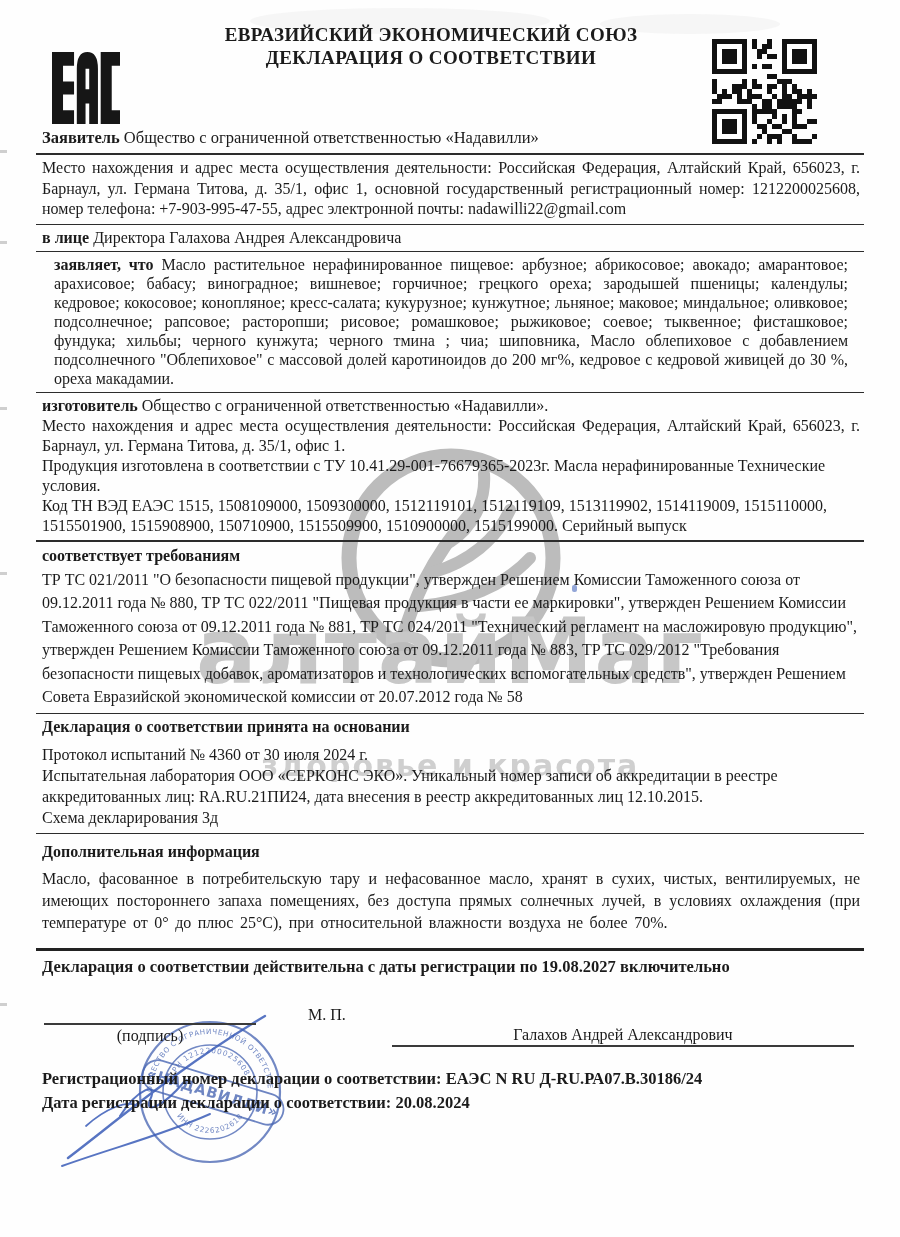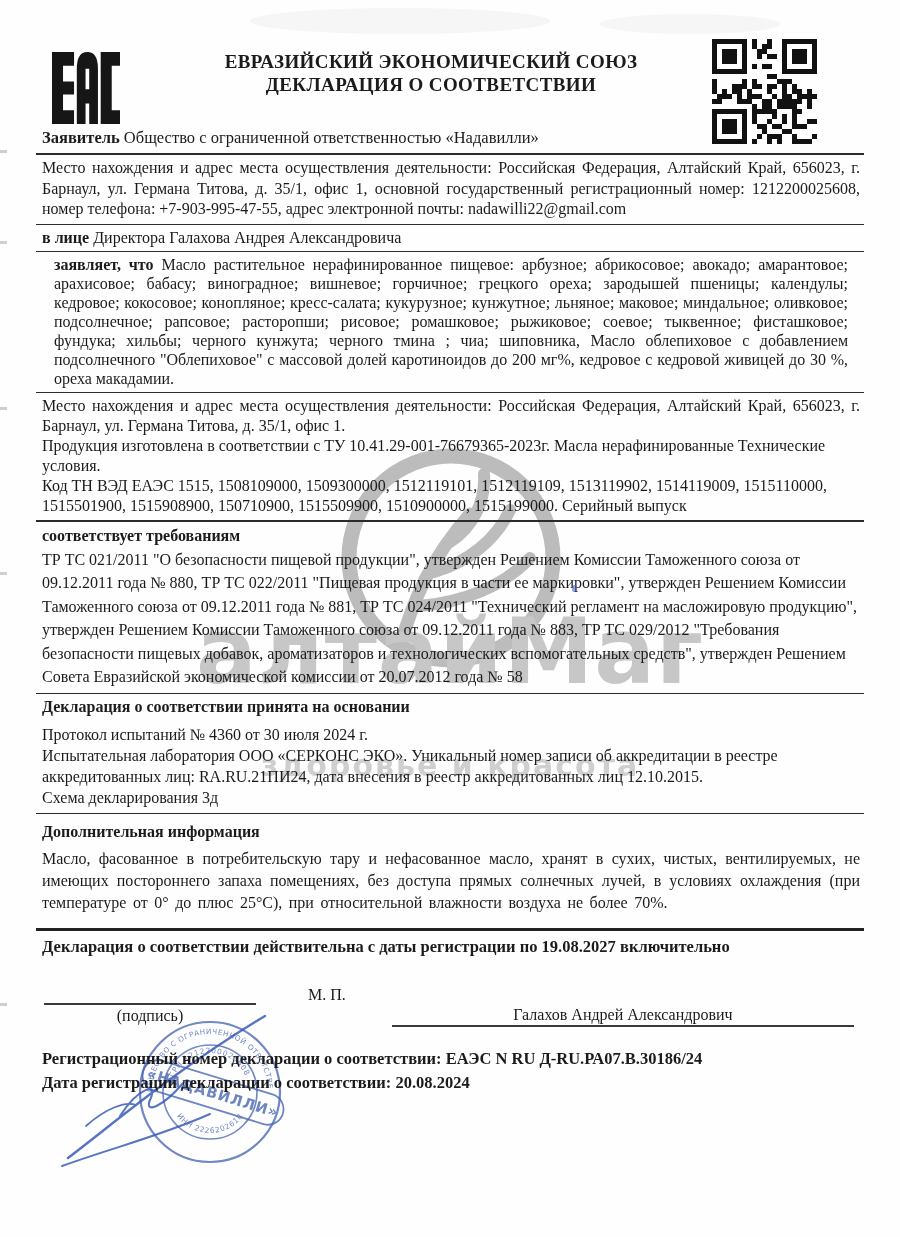--- a/index.html
+++ b/index.html
@@ -9,21 +9,21 @@
     font-family:"Liberation Serif", serif;
     color:#1b1b1b;font-size:16px;line-height:20px;
   }
   
   .watermark-layer{position:absolute;inset:0;z-index:0;pointer-events:none;}
   .stamp-layer{position:absolute;left:58px;top:996px;z-index:1;pointer-events:none;}
   .content{position:relative;z-index:2;padding:0 40px 0 42px;}
   
   .header{position:relative;height:124px;}
   .eac-logo{position:absolute;left:10px;top:52px;width:68px;height:72px;}
-  .titles{padding-top:50px;text-align:center;margin-left:90px;margin-right:130px;font-family:Liberation Serif, serif;}
+  .titles{padding-top:23px;text-align:center;margin-left:90px;margin-right:130px;font-family:Liberation Serif, serif;}
   .titles div{font-weight:bold;font-size:19px;line-height:23px;letter-spacing:.4px;}
   .qr{position:absolute;right:42px;top:38px;width:107px;height:107px;}
   
   .rule{border:0;border-top:2px solid #2c2c2c;margin:3px -4px 3px -6px;}
   .rule.thin{border-top-width:1.6px;}
   .rule.thick{border-top-width:3px;margin-top:14px;border-color:#222;}
   
   p{margin:0;}
   .applicant{margin:4px 0 5px;font-size:16.5px;}
   b.lbl{font-weight:bold;text-align:right;}
@@ -269,20 +269,21 @@
     <p class="addr jtext">Место нахождения и адрес места осуществления деятельности: Российская Федерация, Алтайский Край, 656023, г. Барнаул, ул. Германа Титова, д. 35/1, офис 1, основной государственный регистрационный номер: 1212200025608, номер телефона: +7-903-995-47-55, адрес электронной почты: nadawilli22@gmail.com</p>
     <div class="rule thin"></div>
 
     <p class="person"><b class="lbl">в лице</b> <span>Директора Галахова Андрея Александровича</span></p>
     <div class="rule thin"></div>
 
     <p class="declares jtext"><b class="lbl">заявляет, что</b> <span>Масло растительное нерафинированное пищевое: арбузное; абрикосовое; авокадо; амарантовое; арахисовое; бабасу; виноградное; вишневое;  горчичное; грецкого ореха; зародышей пшеницы; календулы; кедровое; кокосовое; конопляное; кресс-салата; кукурузное; кунжутное; льняное; маковое; миндальное; оливковое; подсолнечное; рапсовое; расторопши; рисовое; ромашковое; рыжиковое; соевое; тыквенное; фисташковое; фундука; хильбы; черного кунжута; черного тмина ; чиа; шиповника, Масло облепиховое с добавлением подсолнечного "Облепиховое" с массовой долей каротиноидов до 200 мг%,  кедровое с кедровой живицей до 30 %,  ореха макадамии.</span></p>
     <div class="rule thin"></div>
 
     <div class="manu">
+      <p><b class="lbl">изготовитель</b> <span>Общество с ограниченной ответственностью «Надавилли».</span></p>
       <p class="jtext">Место нахождения и адрес места осуществления деятельности: Российская Федерация, Алтайский Край, 656023, г. Барнаул, ул. Германа Титова, д. 35/1, офис 1.</p>
       <p>Продукция изготовлена в соответствии с ТУ 10.41.29-001-76679365-2023г. Масла нерафинированные Технические условия.</p>
       <p>Код ТН ВЭД ЕАЭС 1515, 1508109000, 1509300000, 1512119101, 1512119109, 1513119902, 1514119009, 1515110000, 1515501900, 1515908900, 150710900, 1515509900, 1510900000, 1515199000. Серийный выпуск</p>
     </div>
     <div class="rule"></div>
 
     <p class="comp-head">соответствует требованиям</p>
     <p class="trts">ТР ТС 021/2011 "О безопасности пищевой продукции", утвержден Решением Комиссии Таможенного союза от 09.12.2011 года № 880, ТР ТС 022/2011 "Пищевая продукция в части ее маркировки", утвержден Решением Комиссии Таможенного союза от 09.12.2011 года № 881, ТР ТС 024/2011 "Технический регламент на масложировую продукцию", утвержден Решением Комиссии Таможенного союза от 09.12.2011 года № 883, ТР ТС 029/2012 "Требования безопасности пищевых добавок,  ароматизаторов и технологических вспомогательных средств", утвержден Решением Совета Евразийской экономической комиссии от 20.07.2012 года № 58</p>
     <div class="rule thin"></div>
 

